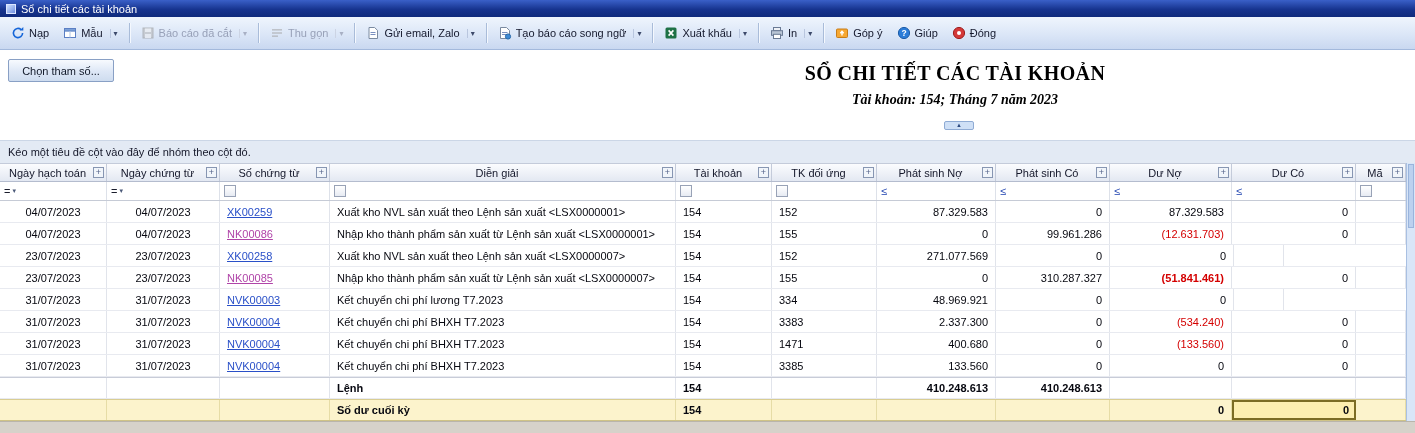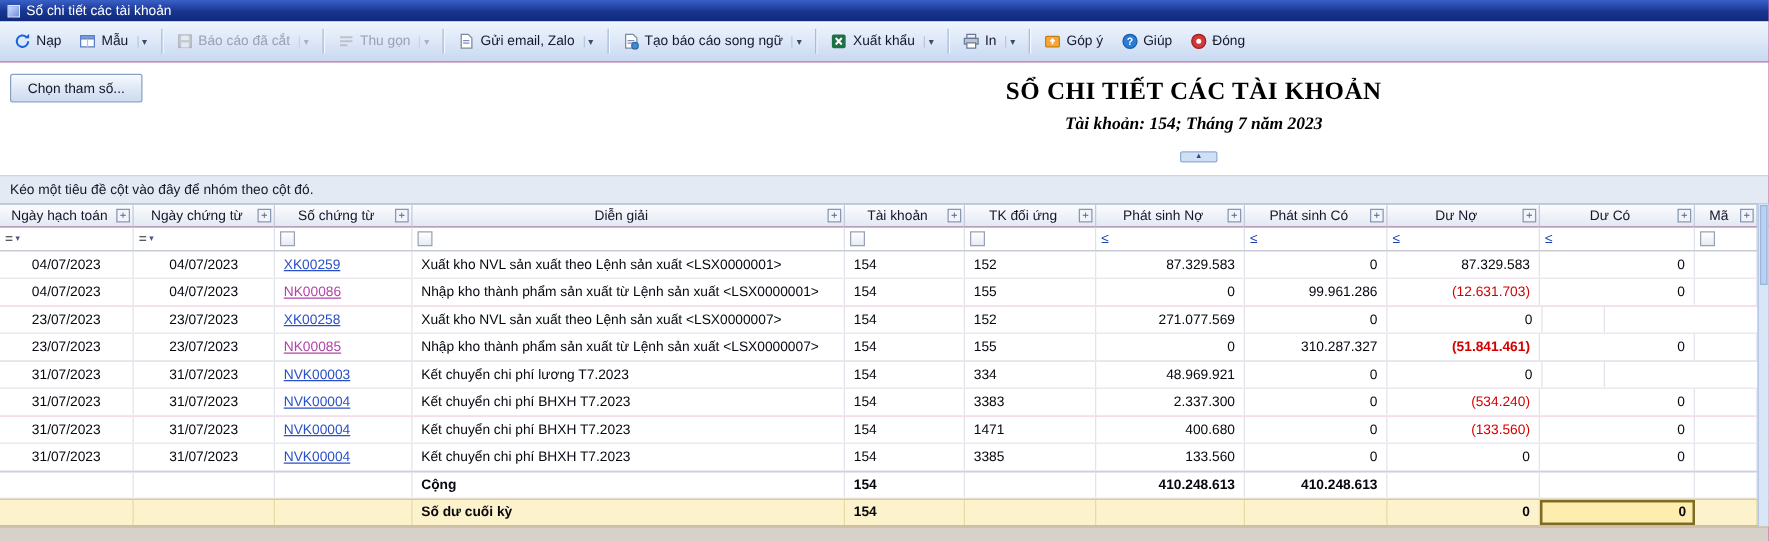--- a/index.html
+++ b/index.html
@@ -1,18 +1,18 @@
 <!DOCTYPE html>
 <html><head>
 <meta charset="utf-8">
 <style>
   * { margin:0; padding:0; box-sizing:border-box; }
   html,body { width:1415px; height:433px; overflow:hidden; }
   body { font-family:"Liberation Sans",sans-serif; font-size:11px; background:#fff; color:#06070f; }
-  .app { position:relative; width:1415px; height:433px; background:#be185d; overflow:hidden; }
+  .app { position:relative; width:1415px; height:433px; background:#3b82f6; overflow:hidden; }
 
   
   .titlebar { height:17px; background:linear-gradient(180deg,#3a60c8 0%,#17348f 55%,#0f2a7c 100%);
     color:#fff; display:flex; align-items:center; gap:5px; padding:0 6px; font-size:11px; }
   .titlebar-icon { width:10px; height:10px; border:1px solid #dce6ff; background:linear-gradient(135deg,#cfe0ff,#6f8fe0); flex:0 0 auto; }
 
   
   .toolbar { height:33px; background:linear-gradient(180deg,#eff5fd 0%,#dbe6f7 55%,#c9d8f0 100%);
     border-bottom:1px solid #a3b9dc; display:flex; align-items:center; padding:0 4px; }
   .tbtn { display:inline-flex; align-items:center; gap:4px; padding:3px 6px; border:1px solid transparent;
@@ -421,21 +421,21 @@
         <div class="grid-cell al-right" style="width: 119px;">133.560</div>
         <div class="grid-cell al-right" style="width: 114px;">0</div>
         <div class="grid-cell al-right" style="width: 122px;">0</div>
         <div class="grid-cell al-right" style="width: 124px;">0</div>
         <div class="grid-cell al-left" style="width: 50px;"></div>
       </div>
       <div class="grid-row summary">
         <div class="grid-cell al-center" style="width: 107px;"></div>
         <div class="grid-cell al-center" style="width: 113px;"></div>
         <div class="grid-cell al-left" style="width: 110px;"></div>
-        <div class="grid-cell al-left" style="width: 346px;">Cộng</div>
+        <div class="grid-cell al-left" style="width: 346px;">Lệnh</div>
         <div class="grid-cell al-left" style="width: 96px;">154</div>
         <div class="grid-cell al-left" style="width: 105px;"></div>
         <div class="grid-cell al-right" style="width: 119px;">410.248.613</div>
         <div class="grid-cell al-right" style="width: 114px;">410.248.613</div>
         <div class="grid-cell al-right" style="width: 122px;"></div>
         <div class="grid-cell al-right" style="width: 124px;"></div>
         <div class="grid-cell al-left" style="width: 50px;"></div>
       </div>
       <div class="grid-row closing">
         <div class="grid-cell al-center" style="width: 107px;"></div>

